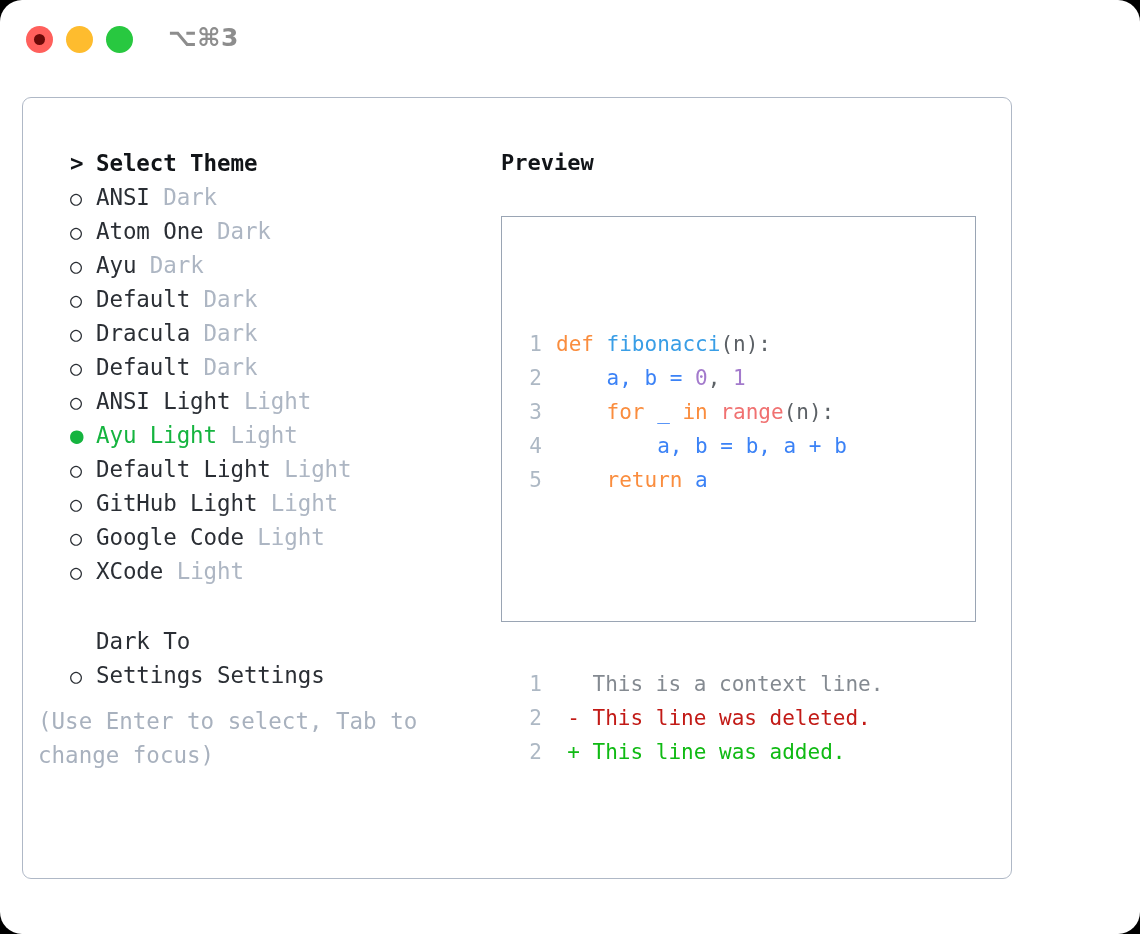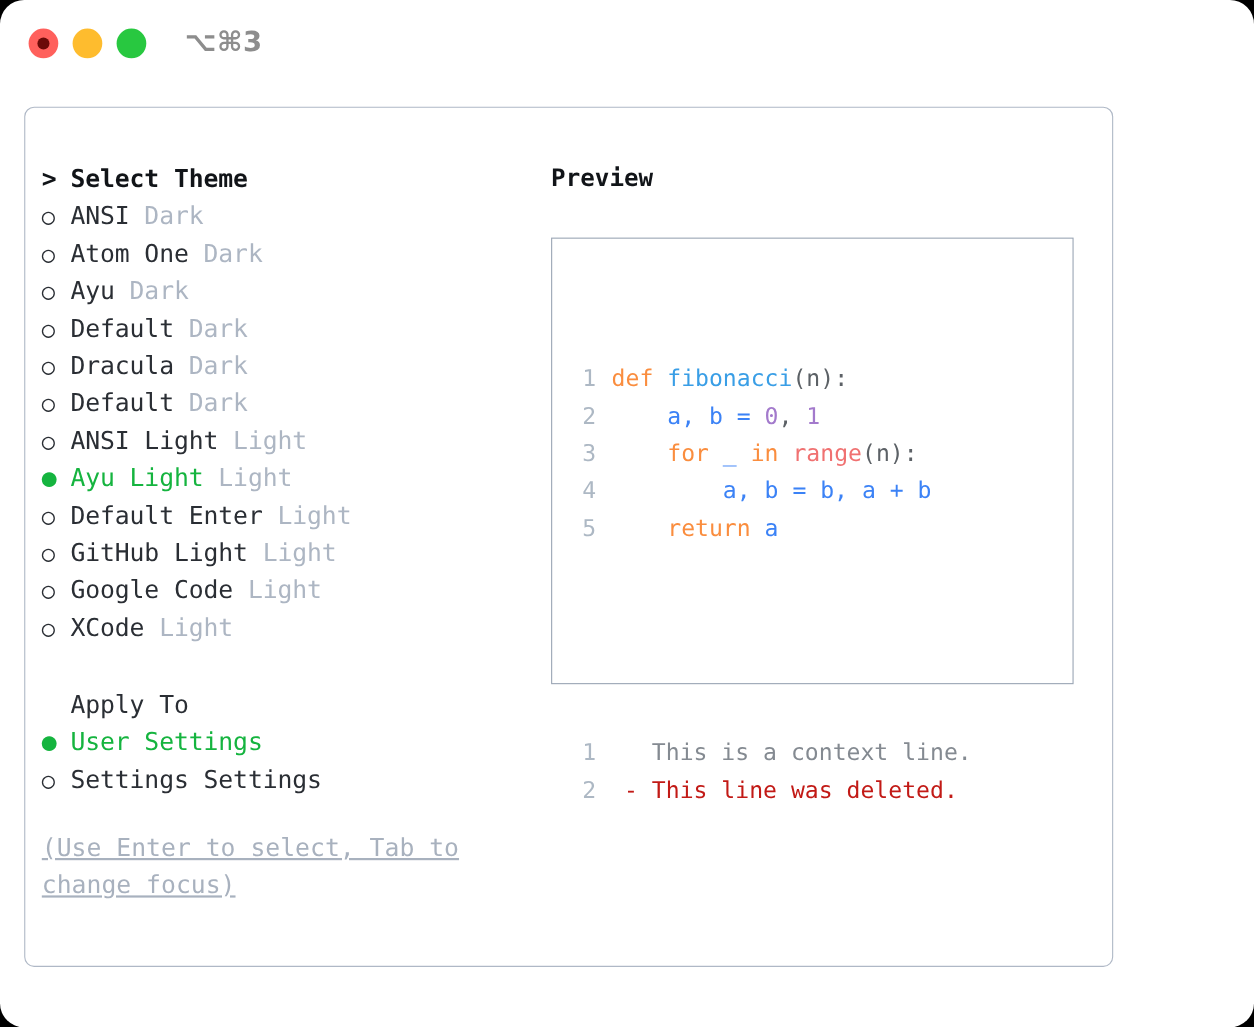--- a/index.html
+++ b/index.html
@@ -78,44 +78,44 @@
     left: 15px;
     top: 48px;
     width: 440px;
   }
   .row {
     height: 34px;
     line-height: 34px;
     font-size: 22.5px;
     white-space: nowrap;
     letter-spacing: -0.1px;
+    margin-left: 32px;
   }
   .marker {
     display: inline-block;
     width: 26px;
     text-align: left;
   }
   .section-head {
     font-weight: 700;
     color: #111418;
   }
   .section-head .marker { font-weight: 700; color: #111418; }
   .name { color: #2A2E34; }
   .name.sel { color: #15B43F; }
   .marker.sel { color: #15B43F; }
   .marker.unsel { color: #2A2E34; font-size: 20px; }
   .tag { color: #ADB6C3; }
   .spacer-sm { height: 36px; }
   #hint {
-    margin-top: 28px;
+    margin-top: 12px;
     font-size: 22.5px;
     line-height: 34px;
     color: #A8B1BE;
     width: 410px;
-    text-decoration: underline;
   }
 
   
   #right-col {
     position: absolute;
     left: 478px;
     top: 48px;
     width: 500px;
   }
   #preview-title {
@@ -183,45 +183,44 @@
 
       <div id="theme-rows">
           <div class="row"><span class="marker unsel">○</span><span class="name">ANSI</span><span class="tag"> Dark</span></div>
           <div class="row"><span class="marker unsel">○</span><span class="name">Atom One</span><span class="tag"> Dark</span></div>
           <div class="row"><span class="marker unsel">○</span><span class="name">Ayu</span><span class="tag"> Dark</span></div>
           <div class="row"><span class="marker unsel">○</span><span class="name">Default</span><span class="tag"> Dark</span></div>
           <div class="row"><span class="marker unsel">○</span><span class="name">Dracula</span><span class="tag"> Dark</span></div>
           <div class="row"><span class="marker unsel">○</span><span class="name">Default</span><span class="tag"> Dark</span></div>
           <div class="row"><span class="marker unsel">○</span><span class="name">ANSI Light</span><span class="tag"> Light</span></div>
           <div class="row"><span class="marker sel">●</span><span class="name sel">Ayu Light</span><span class="tag"> Light</span></div>
-          <div class="row"><span class="marker unsel">○</span><span class="name">Default Enter</span><span class="tag"> Light</span></div>
+          <div class="row"><span class="marker unsel">○</span><span class="name">Default Light</span><span class="tag"> Light</span></div>
           <div class="row"><span class="marker unsel">○</span><span class="name">GitHub Light</span><span class="tag"> Light</span></div>
           <div class="row"><span class="marker unsel">○</span><span class="name">Google Code</span><span class="tag"> Light</span></div>
           <div class="row"><span class="marker unsel">○</span><span class="name">XCode</span><span class="tag"> Light</span></div>
         </div>
 
       <div class="spacer-sm"></div>
 
       <div class="row">
-        <span class="marker"></span><span class="name">Apply To</span>
+        <span class="marker"></span><span class="name">Dark To</span>
       </div>
 
       <div id="apply-rows">
-          <div class="row"><span class="marker sel">●</span><span class="name sel">User Settings</span></div>
           <div class="row"><span class="marker unsel">○</span><span class="name">Settings Settings</span></div>
         </div>
 
       <div id="hint">(Use Enter to select, Tab to change focus)</div>
     </div>
 
     <div id="right-col">
       <div id="preview-title">Preview</div>
       <div id="preview-box">
         <div class="code-area">
           <div id="code-lines"><div><span class="ln">1</span><span class="gut"> </span><span class="kw">def </span><span class="fn">fibonacci</span><span class="pun">(n):</span></div><div><span class="ln">2</span><span class="gut"> </span><span class="var">    a, b = </span><span class="num">0</span><span class="pun">, </span><span class="num">1</span></div><div><span class="ln">3</span><span class="gut"> </span><span class="pun">    </span><span class="kw">for</span><span class="var"> _ </span><span class="kw">in</span><span class="pun"> </span><span class="bif">range</span><span class="pun">(n):</span></div><div><span class="ln">4</span><span class="gut"> </span><span class="var">        a, b = b, a + b</span></div><div><span class="ln">5</span><span class="gut"> </span><span class="pun">    </span><span class="kw">return</span><span class="var"> a</span></div></div>
           <div class="blank-line"></div>
-          <div id="diff-lines"><div><span class="ln">1</span><span class="ctx">    This is a context line.</span></div><div><span class="ln">2</span><span class="del">  - This line was deleted.</span></div></div>
+          <div id="diff-lines"><div><span class="ln">1</span><span class="ctx">    This is a context line.</span></div><div><span class="ln">2</span><span class="del">  - This line was deleted.</span></div><div><span class="ln">2</span><span class="add">  + This line was added.</span></div></div>
         </div>
       </div>
     </div>
 
   </div>
 </div>
 
 </body></html>

